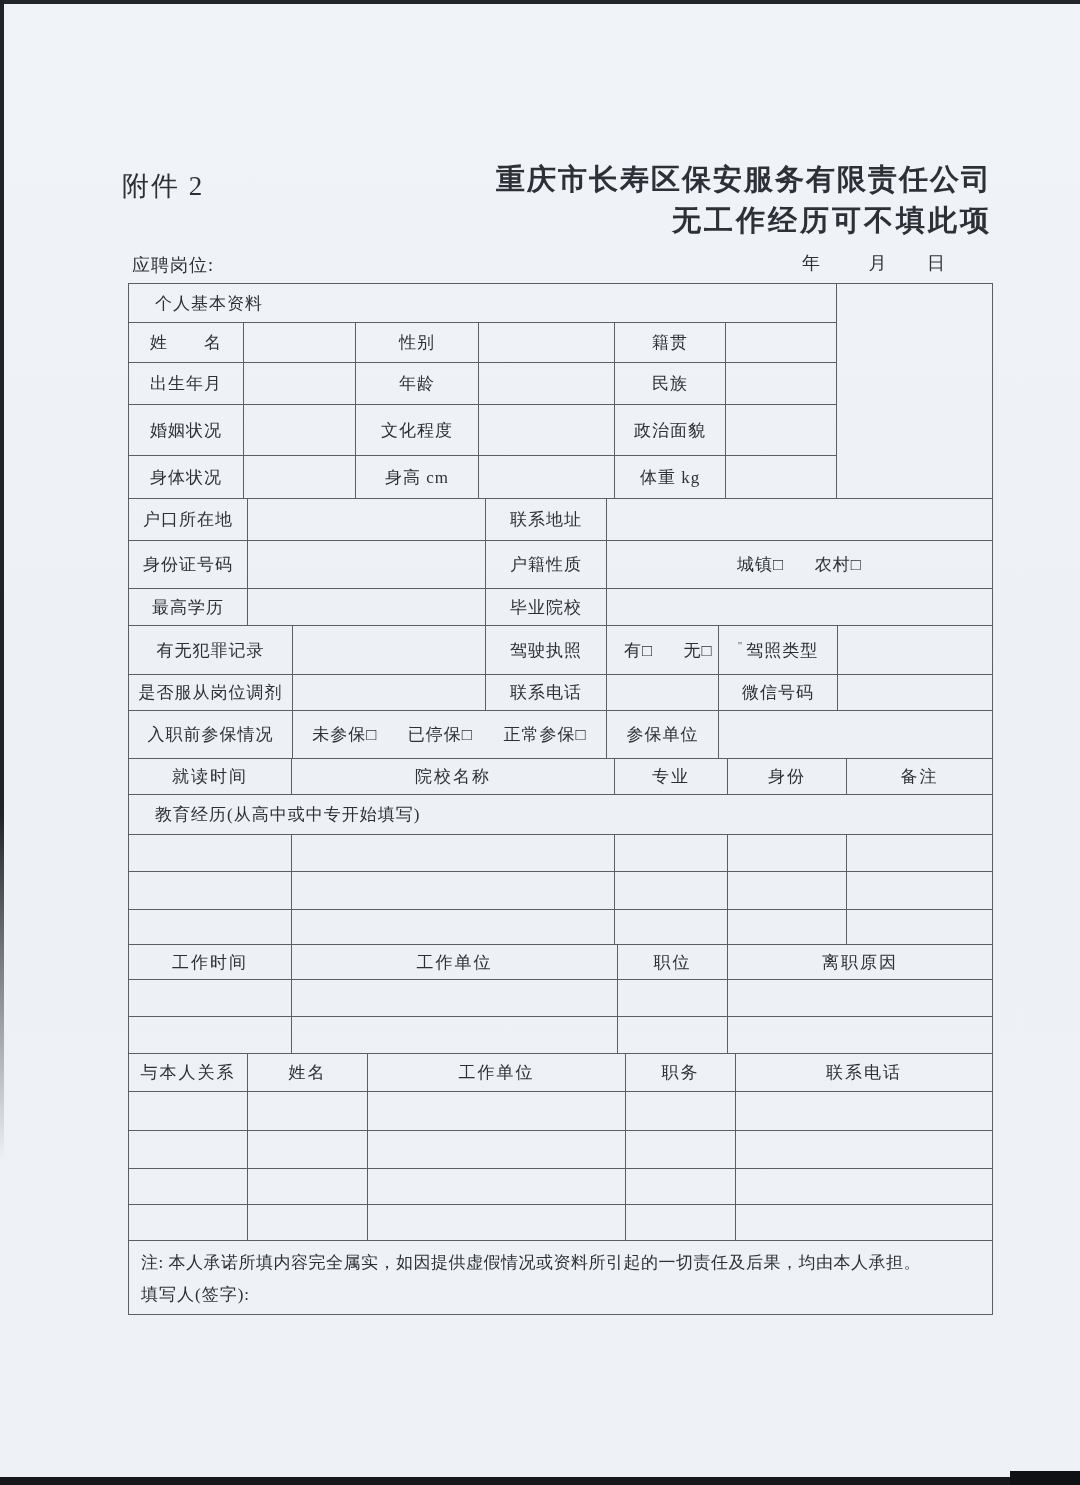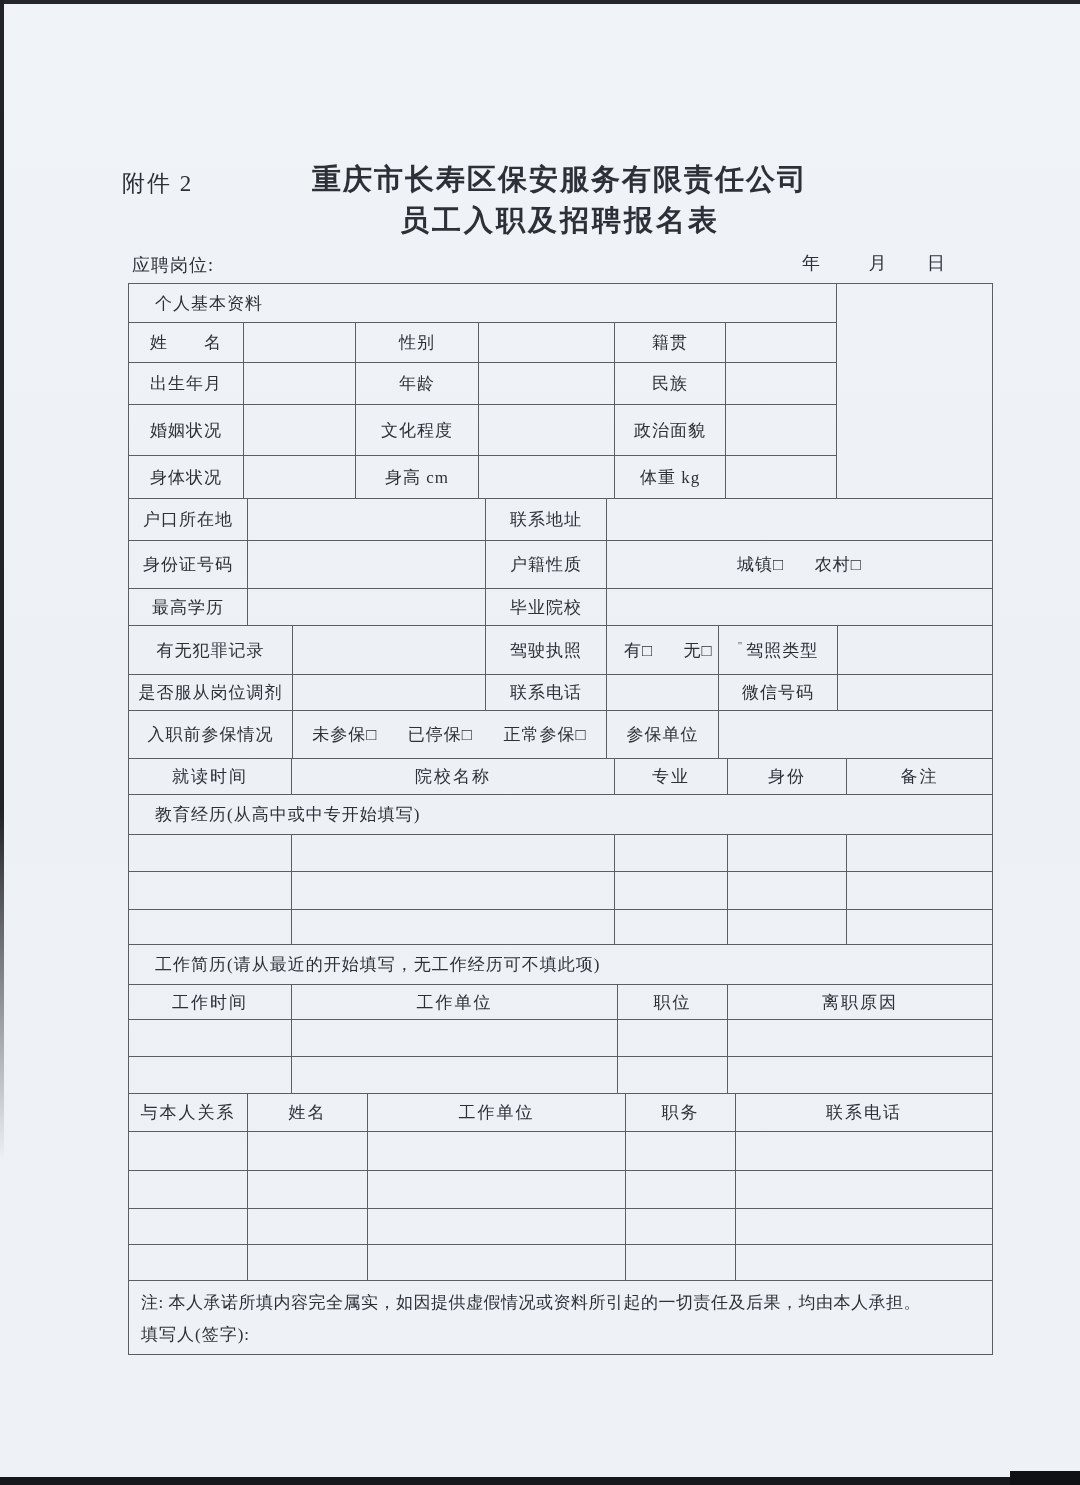--- a/index.html
+++ b/index.html
@@ -10,22 +10,22 @@
     font-family:"Liberation Serif","DejaVu Serif",serif;
     color:#2e3038;
   }
   
   .edge-top    { position:absolute; top:0; left:0; width:100%; height:4px; background:#24262b; }
   .edge-bottom { position:absolute; bottom:0; left:0; width:100%; height:8px; background:#17181c; }
   .edge-right-b{ position:absolute; bottom:0; right:0; width:70px; height:14px; background:#101114; }
   .edge-left   { position:absolute; top:0; left:0; width:4px; height:1160px;
                  background:linear-gradient(180deg,#202227 0%,#202227 70%,rgba(32,34,39,0) 100%); }
 
-  .attachment { position:absolute; left:122px; top:168px; font-size:23px; letter-spacing:2px; }
-  .title-wrap { position:absolute; left:128px; width:864px; text-align:center; font-weight:bold; }
+  .attachment { position:absolute; left:122px; top:168px; font-size:27px; letter-spacing:2px; }
+  .title-wrap { position:absolute; left:128px; width:864px; text-align:right; font-weight:bold; }
   .t1 { top:160px; font-size:29px; letter-spacing:2px; }
   .t2 { top:201px; font-size:29px; letter-spacing:3px; }
   .pos-label { position:absolute; left:132px; top:253px; font-size:18px; letter-spacing:1px; }
   .date-group { position:absolute; left:802px; top:251px; font-size:18px; }
   .date-group span { display:inline-block; }
   .dg-y { margin-right:44px; }
   .dg-m { margin-right:36px; }
 
   .form { position:absolute; left:128px; top:283px; width:864px; }
   table { border-collapse:collapse; table-layout:fixed; width:864px; }
@@ -47,21 +47,21 @@
 <body>
 
 <div class="page">
   <div class="edge-top"></div>
   <div class="edge-left"></div>
   <div class="edge-bottom"></div>
   <div class="edge-right-b"></div>
 
   <div class="attachment">附件 2</div>
   <div class="title-wrap t1">重庆市长寿区保安服务有限责任公司</div>
-  <div class="title-wrap t2">员工入职及招聘报名表</div>
+  <div class="title-wrap t2">无工作经历可不填此项</div>
   <div class="pos-label">应聘岗位:</div>
   <div class="date-group">
     <span class="dg-y">年</span>
     <span class="dg-m">月</span>
     <span>日</span>
   </div>
 
   <div class="form">
 
     <table>
@@ -234,23 +234,20 @@
       </table>
 
     <table>
       <colgroup>
           <col style="width:163px">
           <col style="width:326px">
           <col style="width:110px">
           <col style="width:265px">
         </colgroup>
       <tbody>
-          <tr style="height:40px">
-        <td class="sec" colspan="4">工作简历(请从最近的开始填写，无工作经历可不填此项)</td>
-      </tr>
       <tr style="height:35px">
         <td class="hdr">工作时间</td>
         <td class="hdr">工作单位</td>
         <td class="hdr">职位</td>
         <td class="hdr">离职原因</td>
       </tr>
       <tr style="height:37px">
             <td class="val"></td>
             <td class="val"></td>
             <td class="val"></td>

